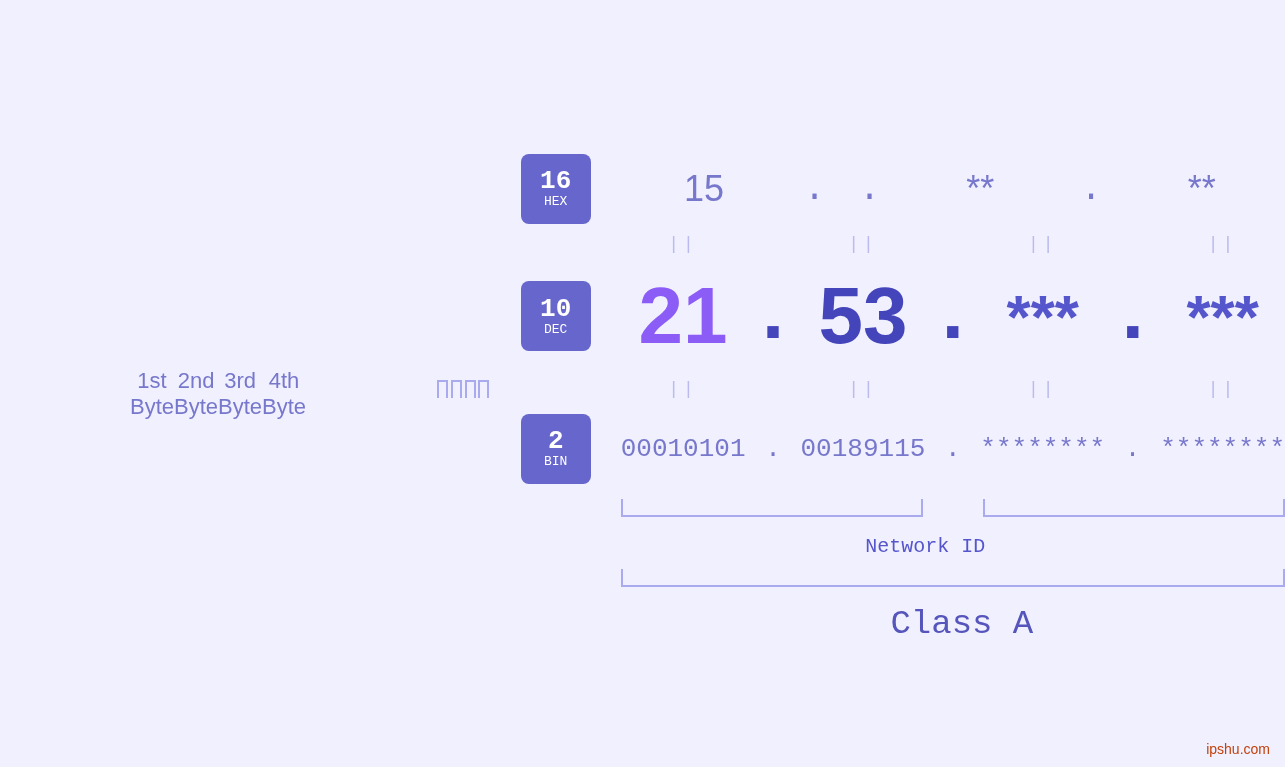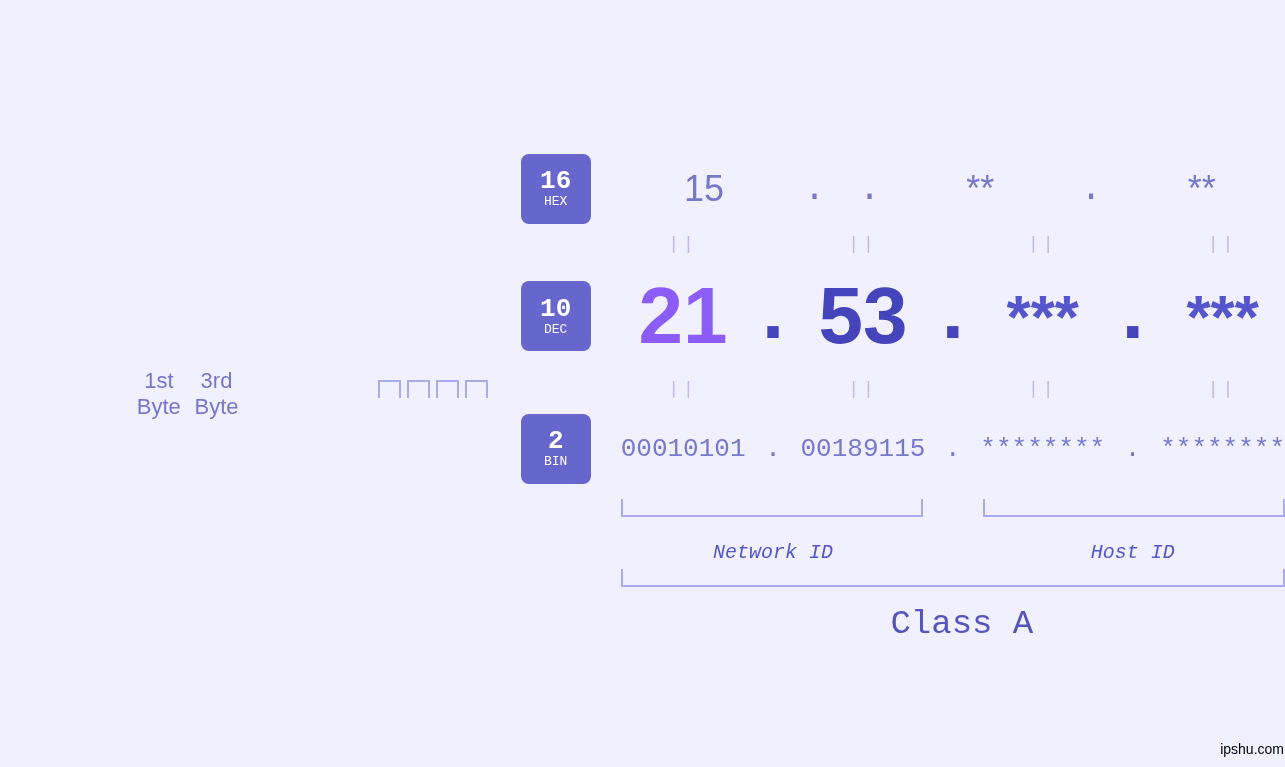--- a/index.html
+++ b/index.html
@@ -81,39 +81,41 @@
     }
 
     .badge-label {
       font-size: 13px;
       font-weight: normal;
     }
 
     .watermark {
       position: absolute;
       bottom: 10px;
-      right: 1px;
-      color: #000000;
+      right: 15px;
+      color: #c2410c;
       font-size: 14px;
       font-family: Arial, sans-serif;
     }
 
     .spacer-left {
       width: 130px;
       text-align: center;
     }
   </style>
 </head>
 <body>
 
 <div class="container">
 
   <div class="byte-headers">
     <div class="byte-header">1st Byte</div>
+    <div class="byte-header">2nd Byte</div>
     <div class="byte-header">3rd Byte</div>
+    <div class="byte-header">4th Byte</div>
   </div>
 
   <div class="top-brackets">
     <div class="bracket-cell">
       <div class="bracket-top"></div>
     </div>
     <div class="bracket-cell">
       <div class="bracket-top"></div>
     </div>
     <div class="bracket-cell">
@@ -232,26 +234,25 @@
       <div style="flex:1; display:flex;">
 
         <div style="flex:2.15; border-bottom:2px solid #aaaaee; border-left:2px solid #aaaaee; border-right:2px solid #aaaaee; height:18px; margin-right:5px;"></div>
 
         <div style="width:55px;"></div>
 
         <div style="flex:2.15; border-bottom:2px solid #aaaaee; border-left:2px solid #aaaaee; border-right:2px solid #aaaaee; height:18px;"></div>
       </div>
     </div>
 
-    <div style="display:flex; align-items:flex-end; height:35px;font-style:italic;">
+    <div style="display:flex; align-items:center; height:35px;">
       <div class="spacer-left"></div>
       <div style="flex:1; display:flex;">
         <div style="flex:2.15; text-align:center; color:#5555cc; font-size:20px; font-family:'Courier New',monospace;">Network ID</div>
         <div style="width:55px;"></div>
-        <div style="flex:2.15; text-align:center; color:#5555cc; font-size:20px; font-family:'Courier New',monospace;">Host ID</div>
       </div>
     </div>
 
     <div style="display:flex; height:25px; margin-top:5px;">
       <div class="spacer-left"></div>
       <div style="flex:1; border-bottom:2px solid #aaaaee; border-left:2px solid #aaaaee; border-right:2px solid #aaaaee; height:18px;"></div>
     </div>
 
     <div style="display:flex; height:50px; align-items:center; margin-top:5px;margin-left:18px;">
       <div class="spacer-left"></div>

